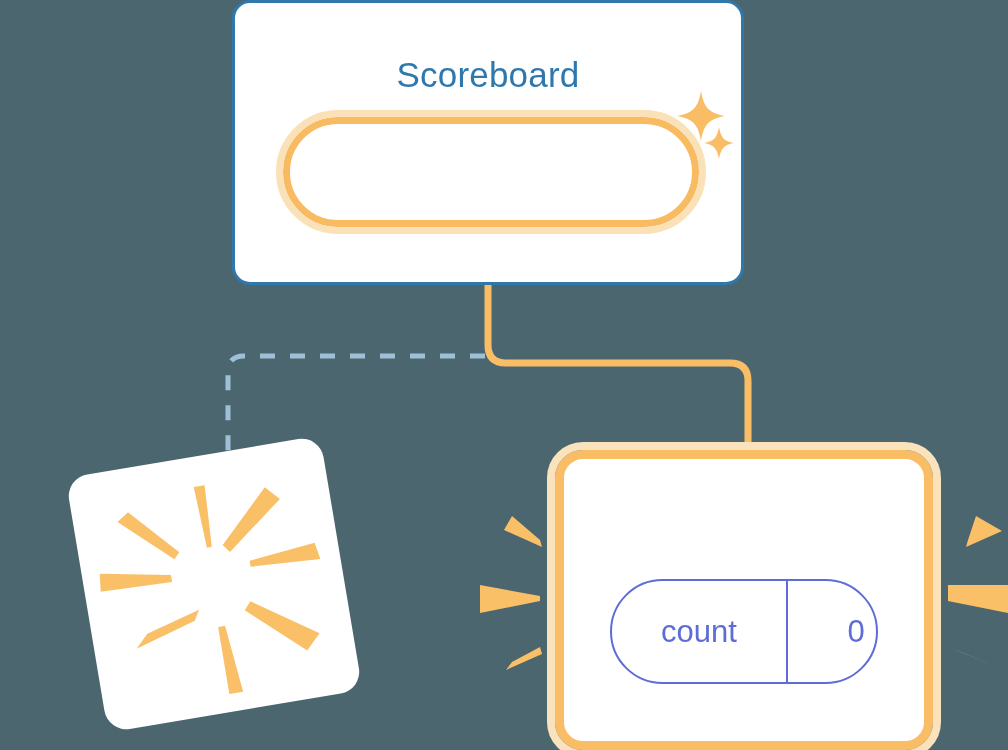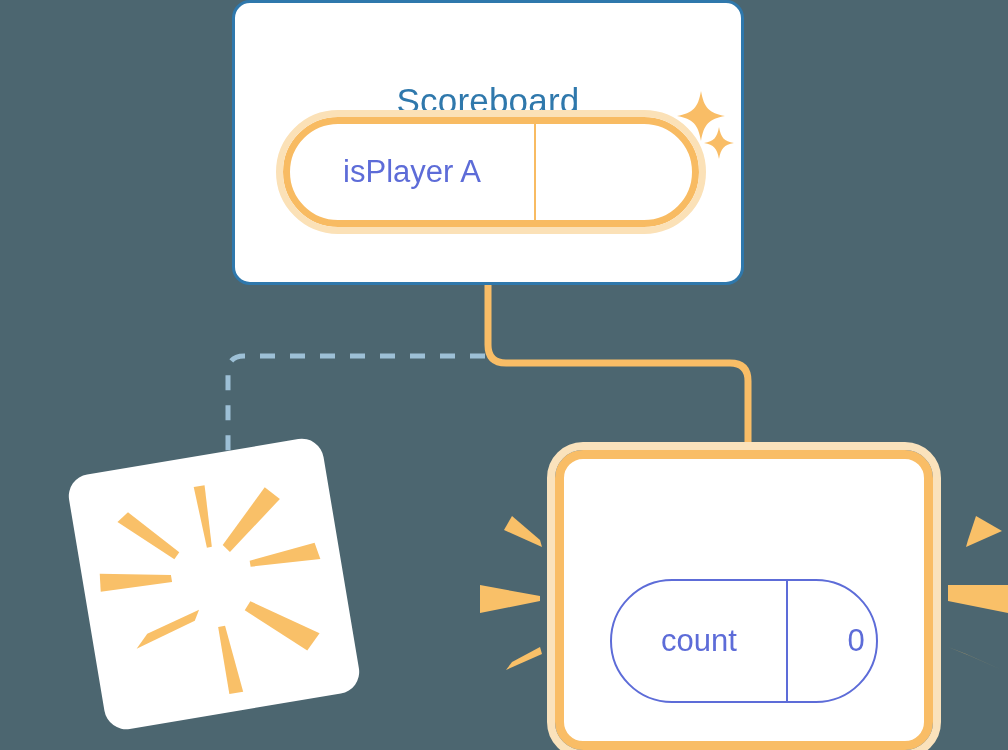--- a/index.html
+++ b/index.html
@@ -61,21 +61,20 @@
 
   
   .card-title {
     position: absolute;
     left: 0;
     width: 100%;
     text-align: center;
     color: #2f78ac;
     font-size: 35px;
     letter-spacing: 0.2px;
-    margin-top: 26px;
   }
   #scoreboard-title { top: 52px; }
   #counter-title { top: 44px; font-size: 33px; }
 
   
   .pill {
     position: absolute;
     display: flex;
     align-items: stretch;
     box-sizing: border-box;
@@ -108,21 +107,21 @@
     flex: 1 1 auto;
     font-size: 32px;
     font-weight: bold;
   }
 
   
   #counter-pill {
     left: 46px;
     top: 120px;
     width: 268px;
-    height: 124px;
+    height: 105px;
     border: 2px solid #5d6cd8;
     border-radius: 999px;
     gap: 48px;
   }
   #counter-pill .pill-key {
     flex: 0 0 176px;
     font-size: 31px;
     border-right: 2px solid #5d6cd8;
   }
   #counter-pill .pill-val {
@@ -155,21 +154,20 @@
         <polygon points="18,100 16,118 88,120 88,113"></polygon>
         <polygon points="44,52 56,44 100,92 94,98"></polygon>
       </g>
     </svg>
   </div>
 
   <div class="card" id="scoreboard-card">
     <div class="card-title" id="scoreboard-title">Scoreboard</div>
 
     <div class="pill" id="scoreboard-pill">
-      <div class="pill-key">isPlayer A</div>
     </div>
   </div>
 
   <svg class="layer" viewBox="0 0 1008 750" xmlns="http://www.w3.org/2000/svg">
     <path fill="#f9bd66" d="M 701 91
              C 704 108 709 113 725 116
              C 709 119 704 124 701 141
              C 698 124 693 119 677 116
              C 693 113 698 108 701 91 Z"></path>
     <path fill="#f9bd66" d="M 719 127

